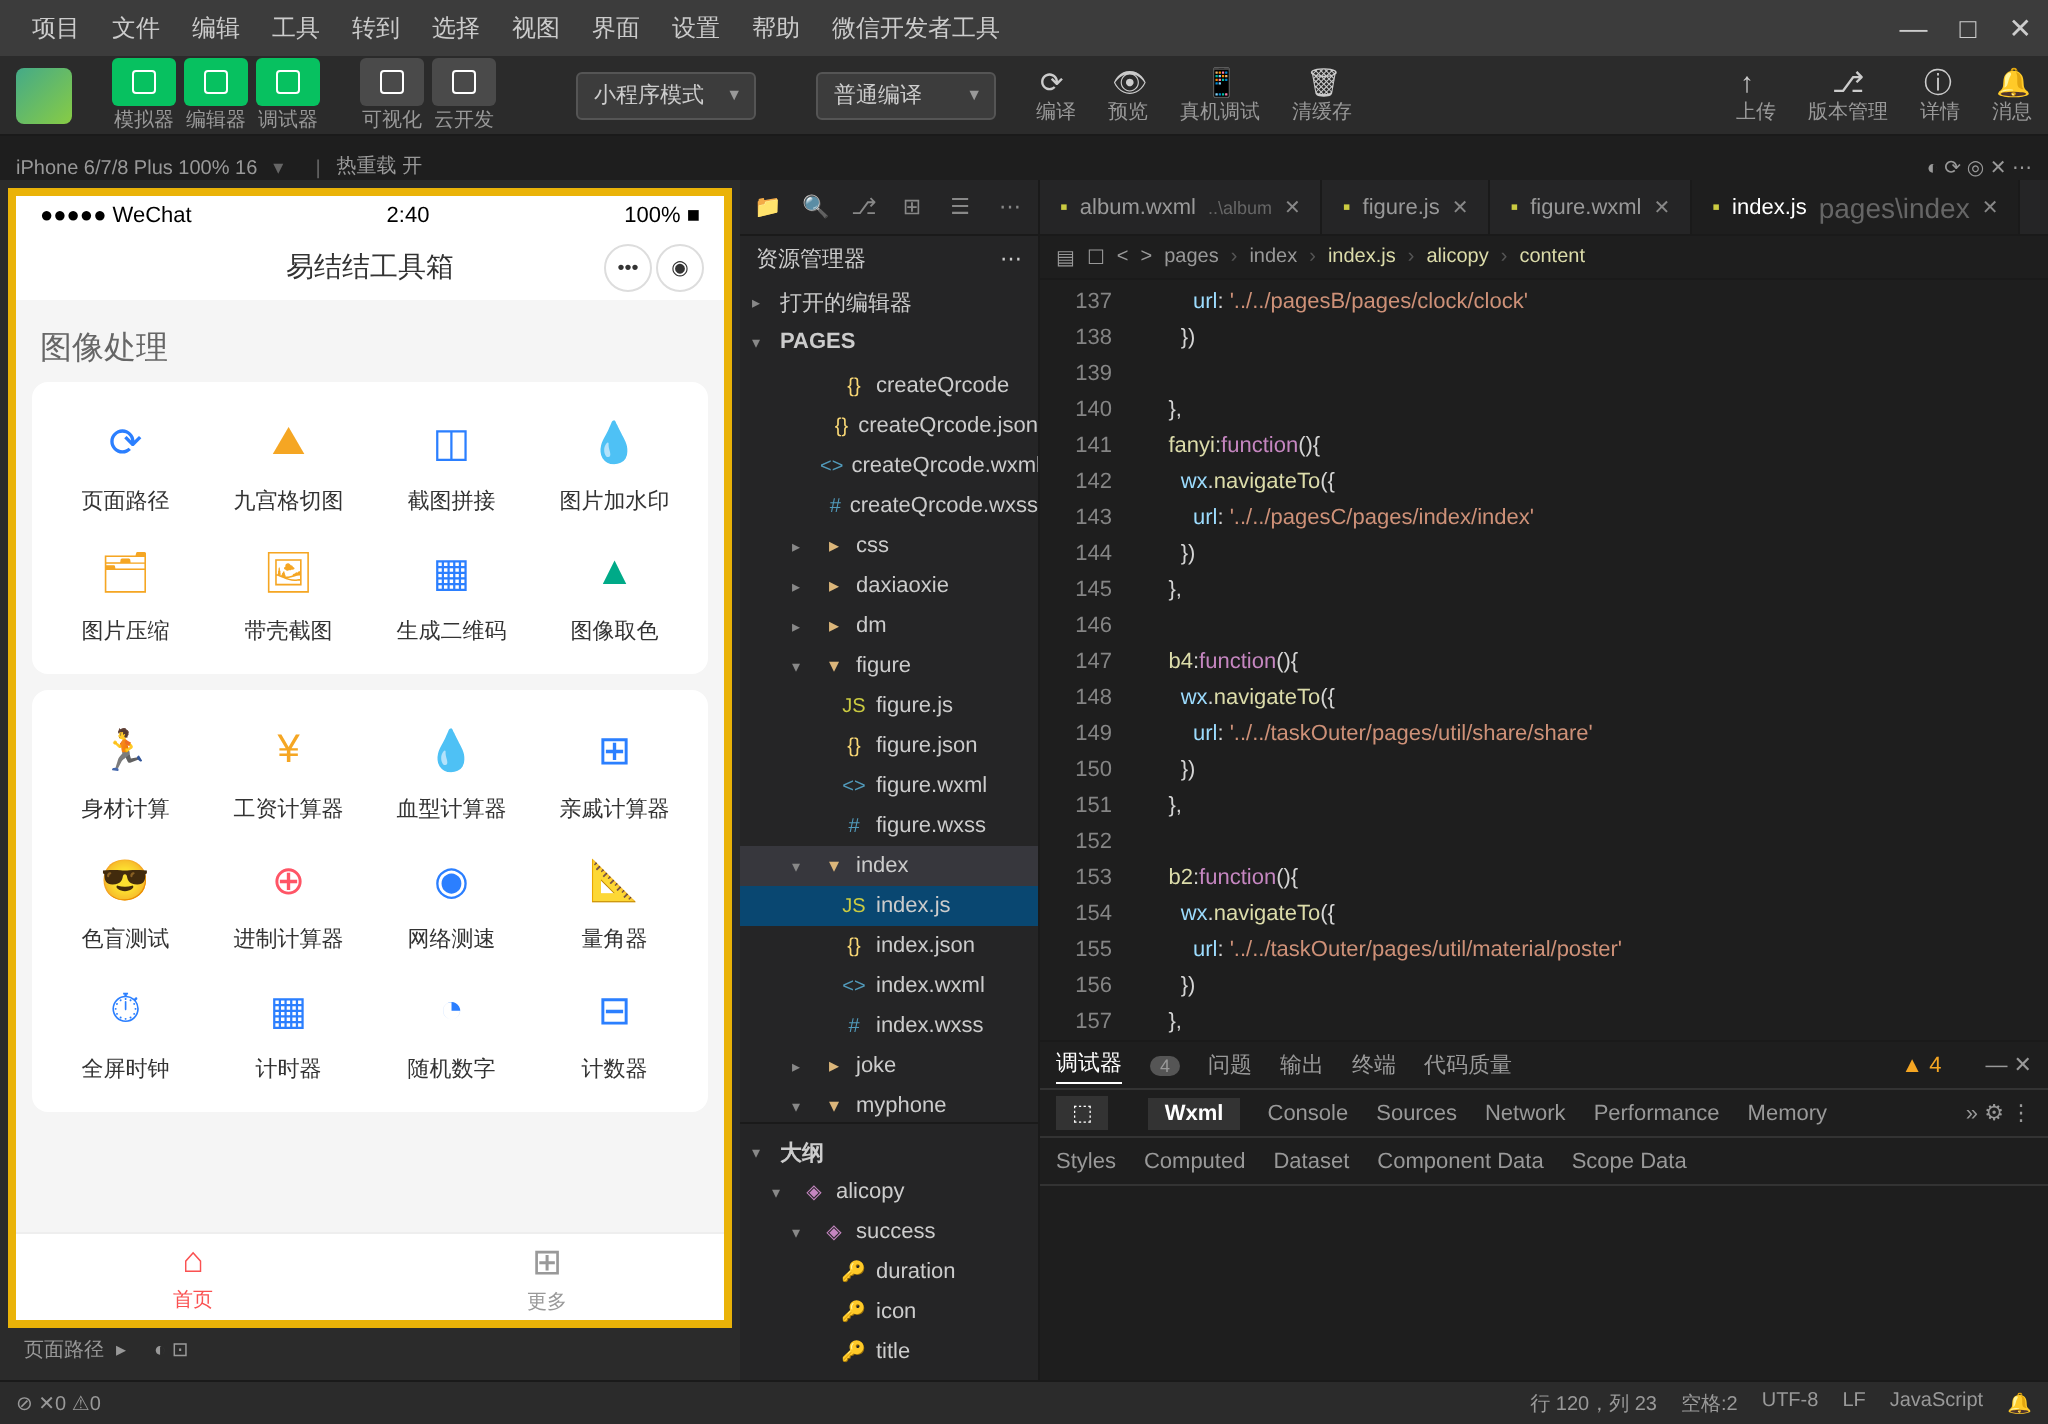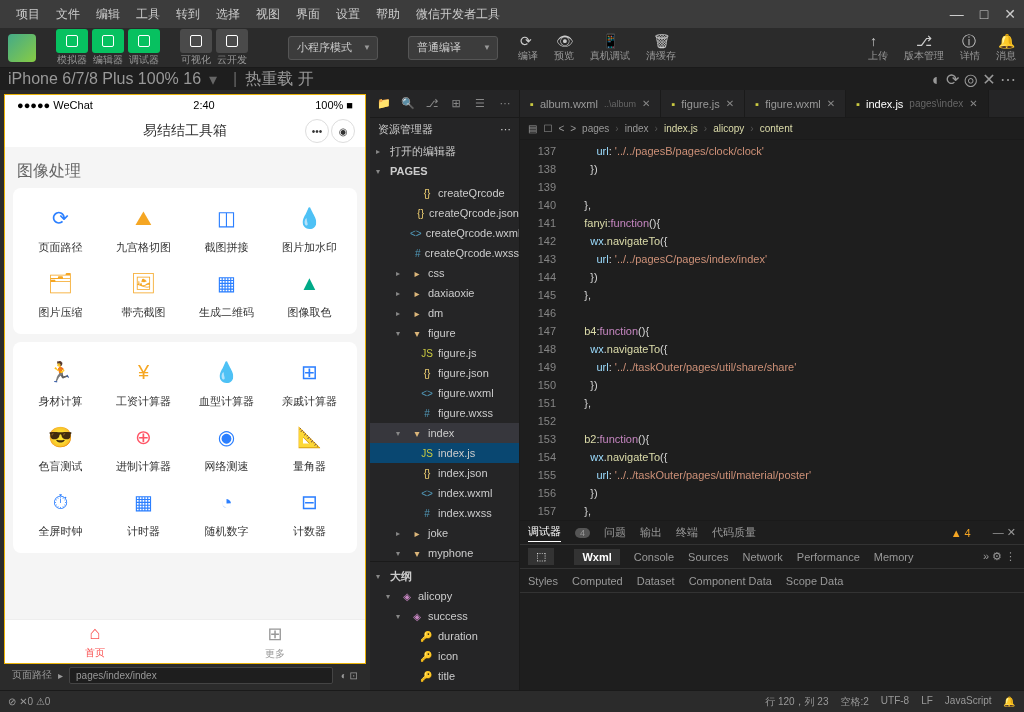--- a/index.html
+++ b/index.html
@@ -18,24 +18,24 @@
 .tb-icon{width:12px;height:12px;border:1px solid #fff;border-radius:2px}
 .tb-labels{display:flex;gap:4px;font-size:10px;color:#999;margin-right:20px}
 .tb-labels span{width:32px;text-align:center}
 .dropdown{height:24px;background:#3c3c3c;border:1px solid #555;border-radius:3px;padding:0 20px 0 8px;position:relative;display:flex;align-items:center;margin-right:10px;font-size:11px;min-width:90px}
 .dropdown::after{content:"▼";position:absolute;right:6px;font-size:8px;color:#999}
 .tb-actions{display:flex;gap:16px;margin-left:10px}
 .tb-action{display:flex;flex-direction:column;align-items:center;gap:2px;cursor:pointer}
 .tb-action-icon{width:16px;height:14px;color:#ccc;font-size:14px}
 .tb-action-label{font-size:10px;color:#999}
 .tb-right{margin-left:auto;display:flex;gap:16px}
-.devinfo{height:22px;background:#1e1e1e;display:flex;align-items:center;padding:0 8px;font-size:16px;color:#999;gap:8px}
+.devinfo{height:22px;background:#1e1e1e;display:flex;align-items:flex-end;padding:0 8px;font-size:10px;color:#999;gap:8px}
 .main{display:flex;height:calc(100% - 28px - 40px - 22px - 22px)}
 .simulator{width:370px;background:#2b2b2b;display:flex;flex-direction:column;padding:4px}
-.phone{flex:1;background:#fff;border:1px solid #eab308;display:flex;flex-direction:column;overflow:hidden}
+.phone{flex:1;background:#fff;border:4px solid #eab308;display:flex;flex-direction:column;overflow:hidden}
 .status{height:20px;display:flex;align-items:center;justify-content:space-between;padding:0 12px;font-size:11px;color:#000}
 .navbar{height:32px;display:flex;align-items:center;justify-content:center;position:relative;font-size:14px;color:#333;font-weight:500}
 .nav-controls{position:absolute;right:10px;display:flex;gap:2px}
 .nav-ctrl{width:24px;height:24px;border:1px solid #ddd;border-radius:12px;display:flex;align-items:center;justify-content:center;font-size:10px;color:#333}
 .content{flex:1;background:#f5f5f5;overflow-y:auto;padding:8px}
 .section-title{font-size:16px;color:#666;padding:6px 4px}
 .grid{background:#fff;border-radius:8px;padding:14px 8px;display:grid;grid-template-columns:repeat(4,1fr);gap:12px 4px;margin-bottom:8px}
 .grid-item{display:flex;flex-direction:column;align-items:center;gap:6px;cursor:pointer}
 .grid-icon{width:32px;height:32px;border-radius:6px;display:flex;align-items:center;justify-content:center;font-size:20px}
 .grid-label{font-size:11px;color:#333}
@@ -302,21 +302,20 @@
           </div>
         <div class="tab">
             <span class="tab-icon">⊞</span>
             <span>更多</span>
           </div>
       </div>
     </div>
     <div style="height:22px;display:flex;align-items:center;padding:0 8px;font-size:10px;color:#999">
       <span>页面路径</span>
       <span style="margin:0 6px">▸</span>
-      <div style="flex:1;background:#1e1e1e;border:1px solid #444;border-radius:2px;padding:2px 6px">pages/index/index</div>
       <span style="margin-left:8px">◐ ⊡</span>
     </div>
   </div>
 
   <div class="explorer">
     <div class="exp-tabs">
       <span class="exp-tab-icon" style="color:#fff">📁</span>
       <span class="exp-tab-icon">🔍</span>
       <span class="exp-tab-icon">⎇</span>
       <span class="exp-tab-icon">⊞</span>
@@ -481,21 +480,21 @@
           <span class="etab-close">✕</span>
         </div>
         <div class="etab">
           <span class="f-js">▪</span>
           <span>figure.wxml</span>
           <span class="etab-close">✕</span>
         </div>
         <div class="etab active">
           <span class="f-js">▪</span>
           <span>index.js</span>
-          <span style="color:#666;font-size:10px">pages\index</span>
+          <span style="color:#666;font-size:14px">pages\index</span>
           <span class="etab-close">✕</span>
         </div>
       </div>
     <div class="breadcrumb" id="bc">
       <span>▤</span>
       <span>☐</span>
       <span>&lt;</span>
       <span>&gt;</span>
     <span>pages</span>
         <span class="sep">›</span>

